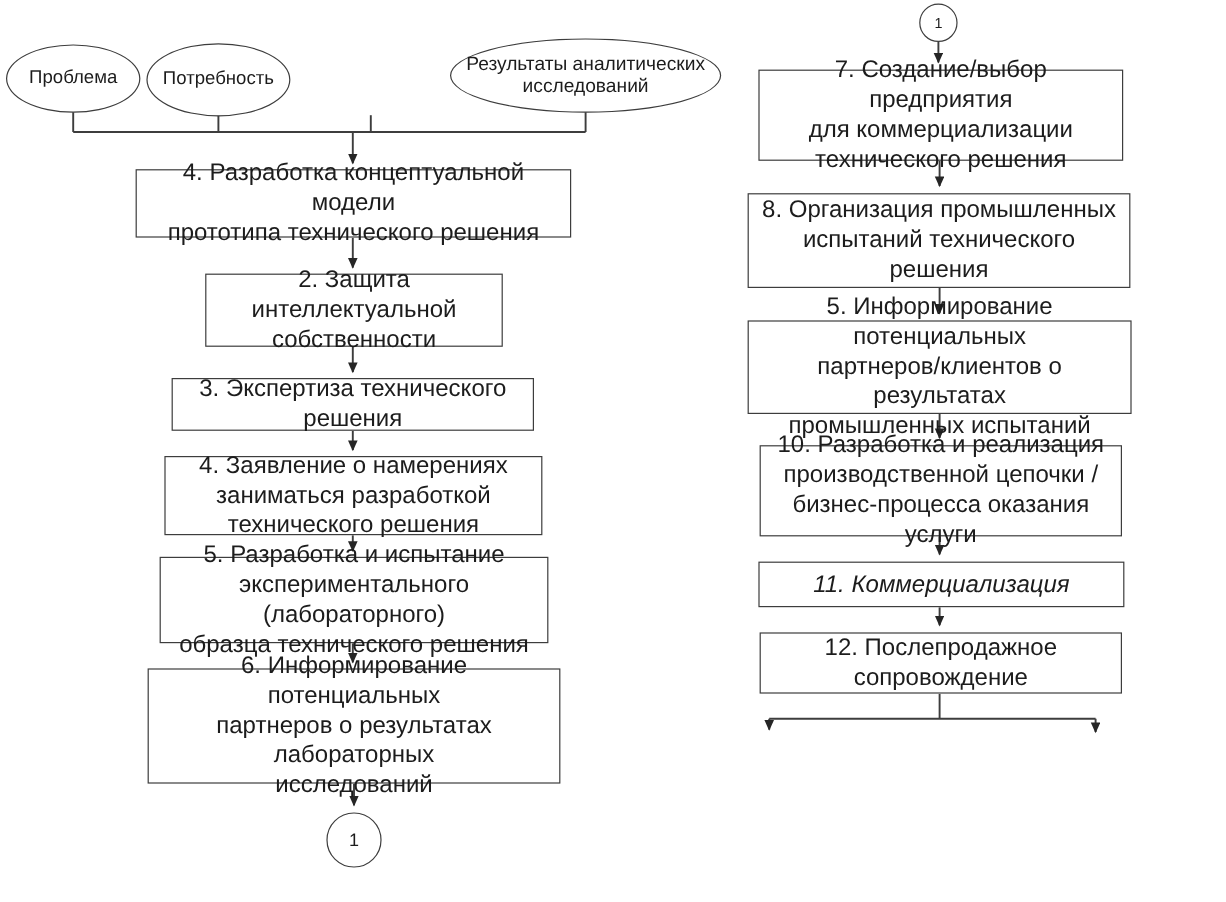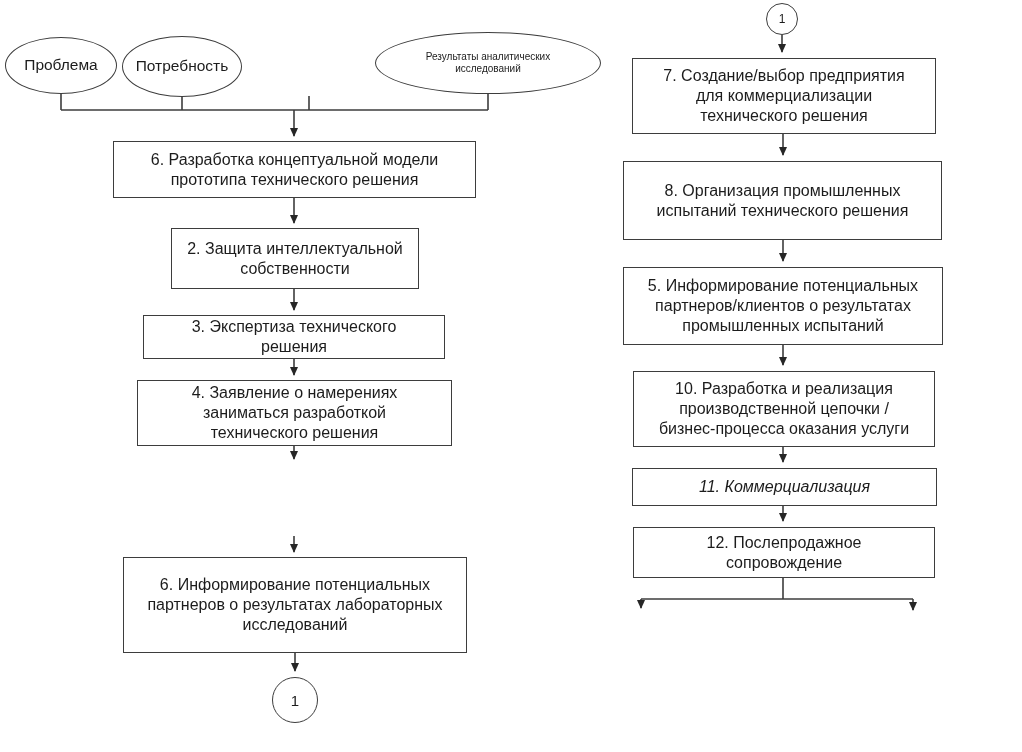--- a/index.html
+++ b/index.html
@@ -25,23 +25,23 @@
     position: absolute;
     box-sizing: border-box;
     display: flex;
     align-items: center;
     justify-content: center;
     text-align: center;
     color: #1c1c1c;
     background: #ffffff;
     border: 1.6px solid #3d3d3d;
   }
-  .box { font-size: 16px; line-height: 1.24; }
+  .box { font-size: 20px; line-height: 1.24; }
   .oval { border-radius: 50%; font-size: 15.5px; line-height: 1.2; }
-  .oval.small-text { font-size: 10px; }
+  .oval.small-text { font-size: 16px; }
   .circle { border-radius: 50%; font-size: 15px; }
   .circle.small { font-size: 12px; }
   .label { white-space: pre-line; display: block; padding: 1px 4px; }
 </style>
 </head>
 <body>
 
 <div id="canvas">
 
   <svg id="connectors" viewBox="0 0 1022 752" xmlns="http://www.w3.org/2000/svg">
@@ -87,35 +87,40 @@
   </div>
   <div class="node oval" style="left:122px; top:36px; width:120px; height:61px;">
     <span class="label">Потребность</span>
   </div>
   <div class="node oval small-text" style="left:375px; top:32px; width:226px; height:62px;">
     <span class="label">Результаты аналитических
 исследований</span>
   </div>
 
   <div class="node box" style="left:113px; top:141px; width:363px; height:57px;">
-    <span class="label">6. Разработка концептуальной модели
+    <span class="label">4. Разработка концептуальной модели
 прототипа технического решения</span>
   </div>
   <div class="node box" style="left:171px; top:228px; width:248px; height:61px;justify-content:center;">
     <span class="label">2. Защита интеллектуальной
 собственности</span>
   </div>
   <div class="node box" style="left:143px; top:315px; width:302px; height:44px;">
     <span class="label">3. Экспертиза технического
 решения</span>
   </div>
   <div class="node box" style="left:137px; top:380px; width:315px; height:66px;">
     <span class="label">4. Заявление о намерениях
 заниматься разработкой
 технического решения</span>
+  </div>
+  <div class="node box" style="left:133px; top:464px; width:324px; height:72px;">
+    <span class="label">5. Разработка и испытание
+экспериментального (лабораторного)
+образца технического решения</span>
   </div>
   <div class="node box" style="left:123px; top:557px; width:344px; height:96px;">
     <span class="label">6. Информирование потенциальных
 партнеров о результатах лабораторных
 исследований</span>
   </div>
 
   <div class="node circle" style="left:272px; top:677px; width:46px; height:46px;">
     <span class="label">1</span>
   </div>

